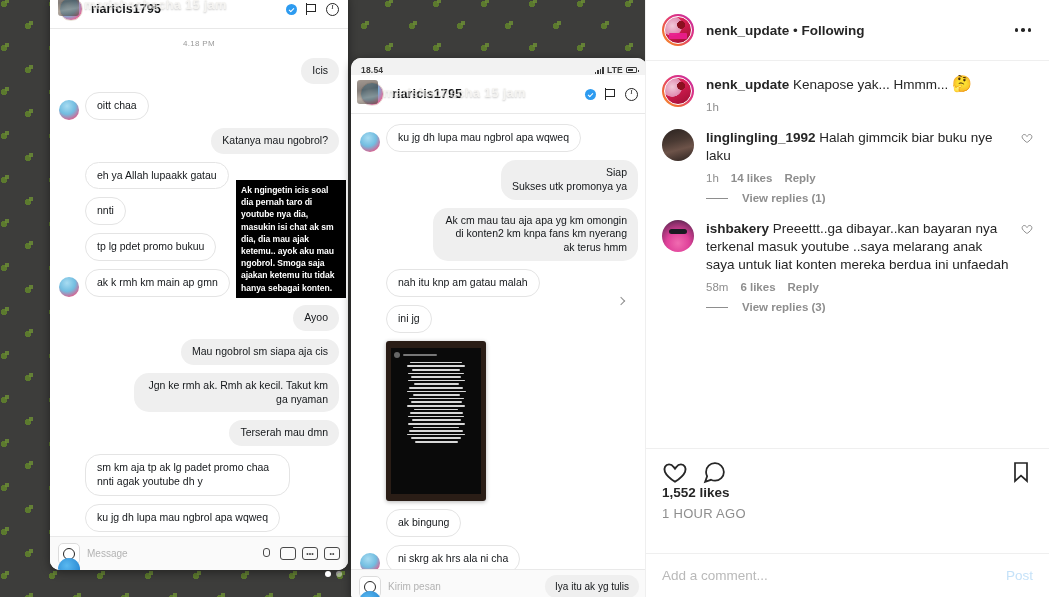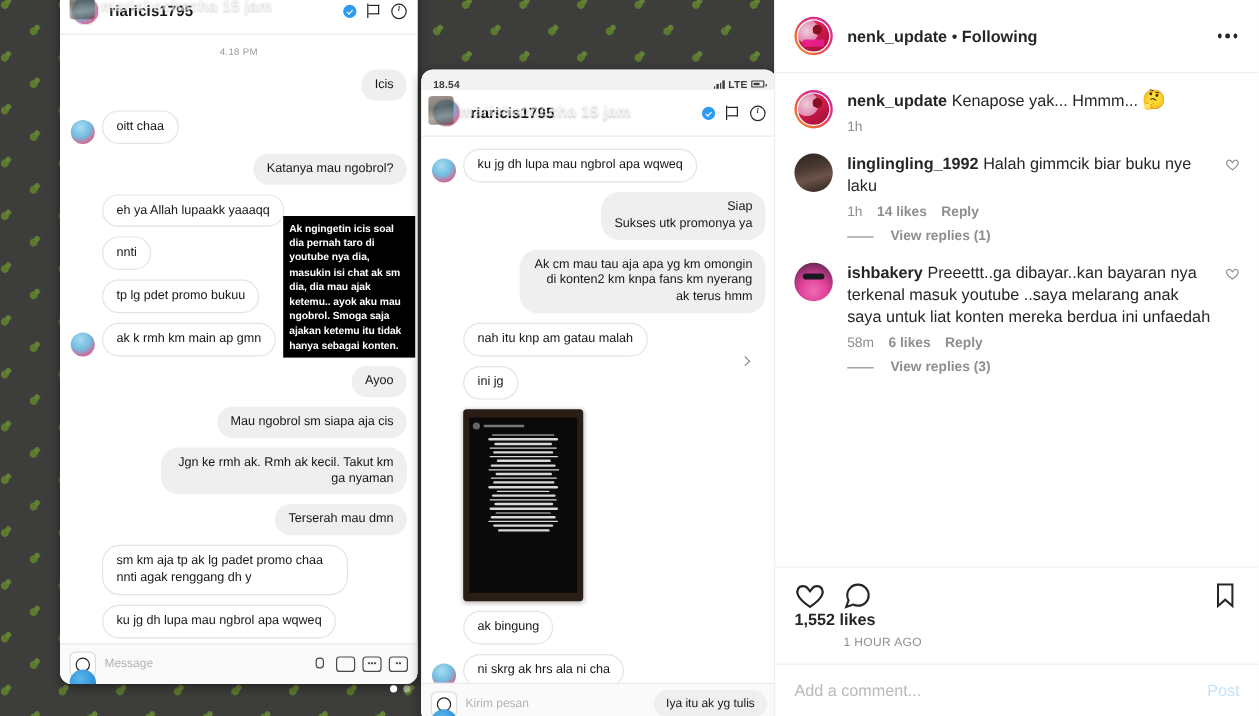--- a/index.html
+++ b/index.html
@@ -329,26 +329,26 @@
   .emoji-big { font-size: 16px; line-height: 1.1; }
 
   .side-actions {
     border-top: 1px solid #efefef;
     padding: 10px 16px 12px 16px;
     flex: none;
   }
   .act-row { display: flex; align-items: center; gap: 14px; }
   .act-spacer { flex: 1; }
   .likes { font-size: 13.5px; font-weight: bold; color: #262626; }
-  .agotime { font-size: 10px; color: #8e8e8e; letter-spacing: .3px; margin-top: 6px; text-transform: uppercase; margin-left: 41px; }
+  .agotime { font-size: 13px; color: #8e8e8e; letter-spacing: .3px; margin-top: 6px; text-transform: uppercase; }
 
   .side-add {
     border-top: 1px solid #efefef;
     padding: 14px 16px;
-    display: flex; align-items: center; flex: none;
+    display: flex; align-items: center; flex: none; margin-top: 20px;
   }
   .add-ph { font-size: 13.5px; color: #b9b9b9; flex: 1; }
   .post-btn { font-size: 13.5px; color: #c5e2f9; font-weight: normal; }
 
   svg { display: block; }
 </style>
 </head>
 <body>
 
 <div id="app">
@@ -375,21 +375,21 @@
           </div>
         <div class="row in">
             <div class="ravatar"></div>
             <div class="bub in">oitt chaa</div>
           </div>
         <div class="row out">
             <div class="bub out">Katanya mau ngobrol?</div>
           </div>
         <div class="row in">
             <div class="ravatar ghost"></div>
-            <div class="bub in">eh ya Allah lupaakk yaaaqq</div>
+            <div class="bub in">eh ya Allah lupaakk gatau</div>
           </div>
         <div class="row in">
             <div class="ravatar ghost"></div>
             <div class="bub in">nnti</div>
           </div>
         <div class="row in">
             <div class="ravatar ghost"></div>
             <div class="bub in">tp lg pdet promo bukuu</div>
           </div>
         <div class="row in">
@@ -403,21 +403,21 @@
             <div class="bub out">Mau ngobrol sm siapa aja cis</div>
           </div>
         <div class="row out">
             <div class="bub out">Jgn ke rmh ak. Rmh ak kecil. Takut km ga nyaman</div>
           </div>
         <div class="row out">
             <div class="bub out">Terserah mau dmn</div>
           </div>
         <div class="row in">
             <div class="ravatar ghost"></div>
-            <div class="bub in">sm km aja tp ak lg padet promo chaa nnti agak renggang dh y</div>
+            <div class="bub in">sm km aja tp ak lg padet promo chaa nnti agak youtube dh y</div>
           </div>
         <div class="row in">
             <div class="ravatar ghost"></div>
             <div class="bub in">ku jg dh lupa mau ngbrol apa wqweq</div>
           </div>
       </div>
 
       <div class="annot" style="top:190px;">Ak ngingetin icis soal dia pernah taro di youtube nya dia, masukin isi chat ak sm dia, dia mau ajak ketemu.. ayok aku mau ngobrol. Smoga saja ajakan ketemu itu tidak hanya sebagai konten.</div>
 
       <div class="inputbar">

